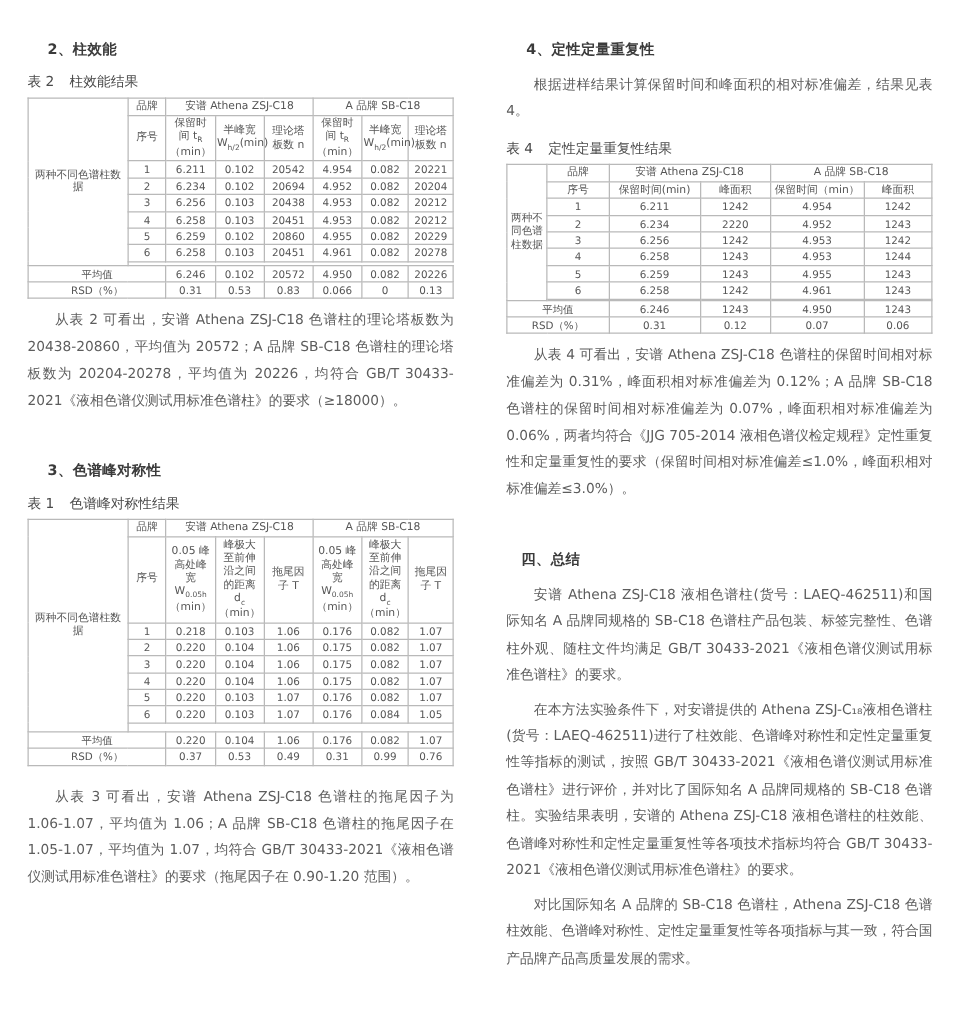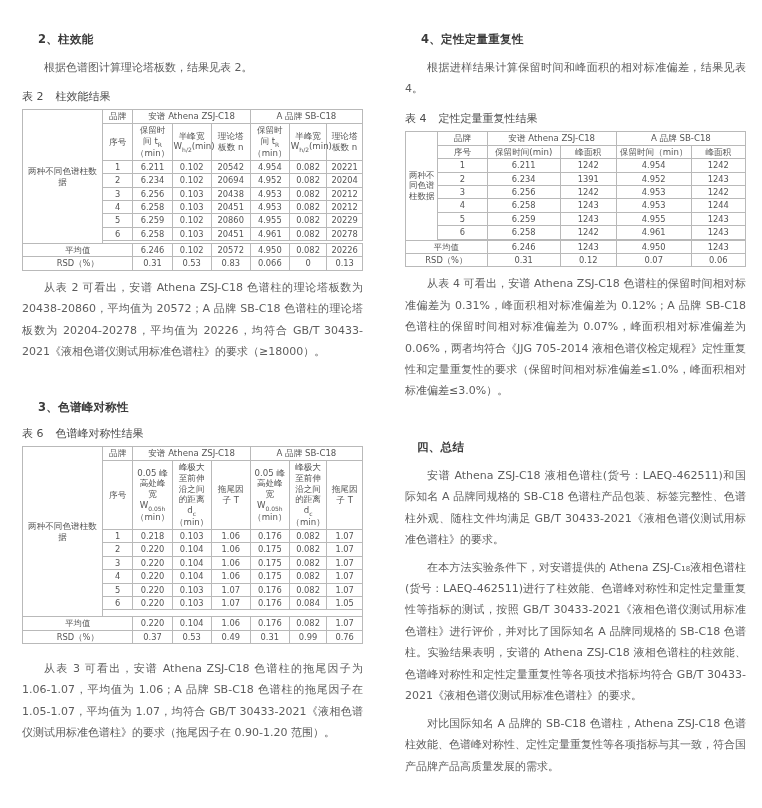--- a/index.html
+++ b/index.html
@@ -91,21 +91,20 @@
   .t3-gap td { border: none; height: 4px; padding: 0; }
 </style>
 </head>
 <body>
 
 <div class="page">
 
   <div class="col col-left">
 
     <h3 class="heading">2、柱效能</h3>
-    <p class="body-text">根据色谱图计算理论塔板数，结果见表 2。</p>
 
     <div class="tbl-caption">
       <span>表 2</span><span class="gap"></span><span>柱效能结果</span>
     </div>
 
     <table class="dt">
       <colgroup>
         <col style="width:23.5%">
           <col style="width:9%">
           <col style="width:11.5%">
@@ -230,21 +229,21 @@
     </table>
 
     <div class="spacer-sm"></div>
     <p class="body-text">从表 2 可看出，安谱 Athena  ZSJ-C18 色谱柱的理论塔板数为 20438-20860，平均值为 20572；A 品牌 SB-C18 色谱柱的理论塔板数为 20204-20278，平均值为 20226，均符合 GB/T 30433-2021《液相色谱仪测试用标准色谱柱》的要求（≥18000）。</p>
 
     <div class="spacer-lg"></div>
 
     <h3 class="heading">3、色谱峰对称性</h3>
 
     <div class="tbl-caption">
-      <span>表 6</span><span class="gap"></span><span>色谱峰对称性结果</span>
+      <span>表 1</span><span class="gap"></span><span>色谱峰对称性结果</span>
     </div>
 
     <table class="dt">
       <colgroup>
         <col style="width:23.5%">
           <col style="width:9%">
           <col style="width:11.5%">
           <col style="width:11.5%">
           <col style="width:11.5%">
           <col style="width:11.5%">
@@ -413,21 +412,21 @@
         <tr>
           <td>1</td>
           <td>6.211</td>
           <td>1242</td>
           <td>4.954</td>
           <td>1242</td>
         </tr>
         <tr>
           <td>2</td>
           <td>6.234</td>
-          <td>1391</td>
+          <td>2220</td>
           <td>4.952</td>
           <td>1243</td>
         </tr>
         <tr>
           <td>3</td>
           <td>6.256</td>
           <td>1242</td>
           <td>4.953</td>
           <td>1242</td>
         </tr>

